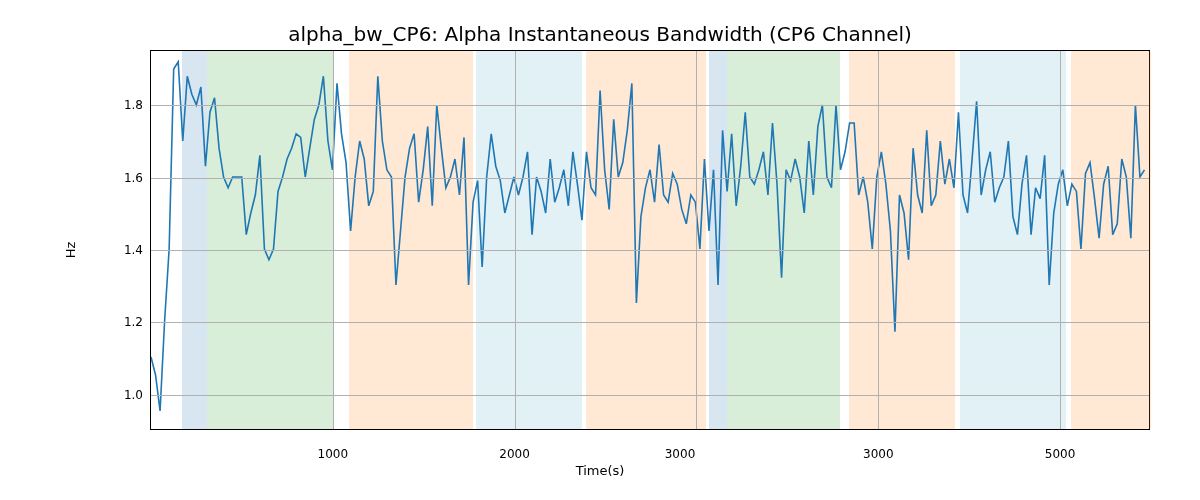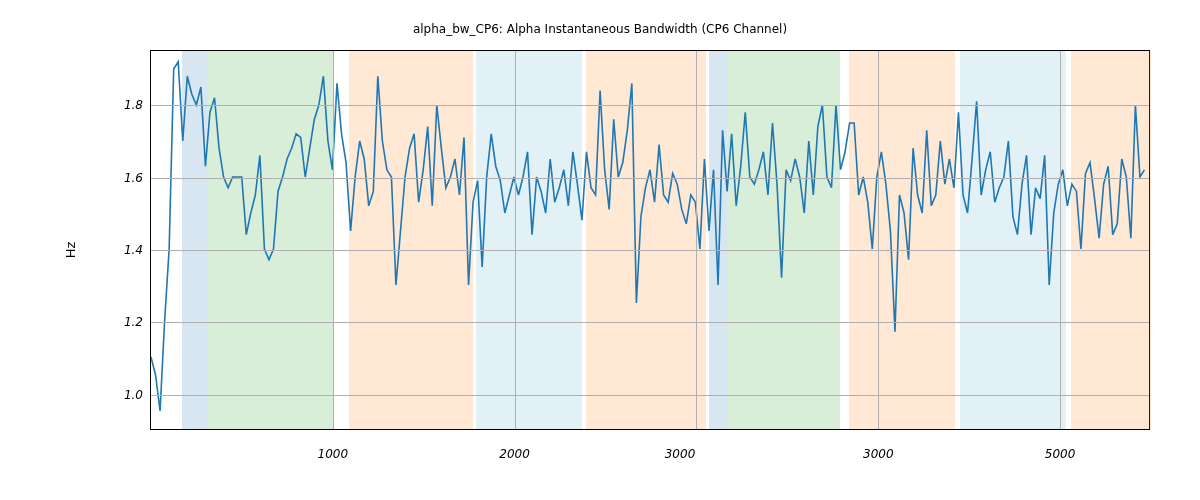--- a/index.html
+++ b/index.html
@@ -15,21 +15,21 @@
     position: relative;
     width: 1200px;
     height: 500px;
   }
   .title {
     position: absolute;
     top: 22px;
     left: 0;
     width: 100%;
     text-align: center;
-    font-size: 12px;
+    font-size: 20px;
     color: #000;
   }
   .ylabel {
     position: absolute;
     left: 70px;
     top: 250px;
     transform: translate(-50%, -50%) rotate(-90deg);
     font-size: 13px;
     color: #000;
   }
@@ -63,21 +63,20 @@
   .grid-h, .grid-v {
     position: absolute;
     background: #b0b0b0;
   }
   .grid-h { left: 0; width: 100%; height: 1px; }
   .grid-v { top: 0; height: 100%; width: 1px; }
   .ytick, .xtick {
     position: absolute;
     font-size: 12px;
     color: #000;
-    font-style: italic;
   }
   .ytick { right: 100%; padding-right: 8px; transform: translateY(-50%); }
   .xtick { top: 100%; padding-top: 18px; transform: translateX(-50%); }
   svg.line { position: absolute; left: 0; top: 0; width: 100%; height: 100%; }
 </style>
 </head>
 <body>
 
 <div class="chart-container">
   <div class="title">alpha_bw_CP6: Alpha Instantaneous Bandwidth (CP6 Channel)</div>
@@ -113,13 +112,14 @@
       <div class="grid-v" style="left: 363.636px;"></div>
       <div class="xtick" style="left: 363.636px; text-align: right;">2000</div>
       <div class="grid-v" style="left: 545.455px;"></div>
       <div class="xtick" style="left: 529px;">3000</div>
       <div class="grid-v" style="left: 727.273px;"></div>
       <div class="xtick" style="left: 727.273px;">3000</div>
       <div class="grid-v" style="left: 909.091px;"></div>
       <div class="xtick" style="left: 909.091px;">5000</div>
     </div>
 
+  <div class="xlabel">Time(s)</div>
 </div>
 
 </body></html>

